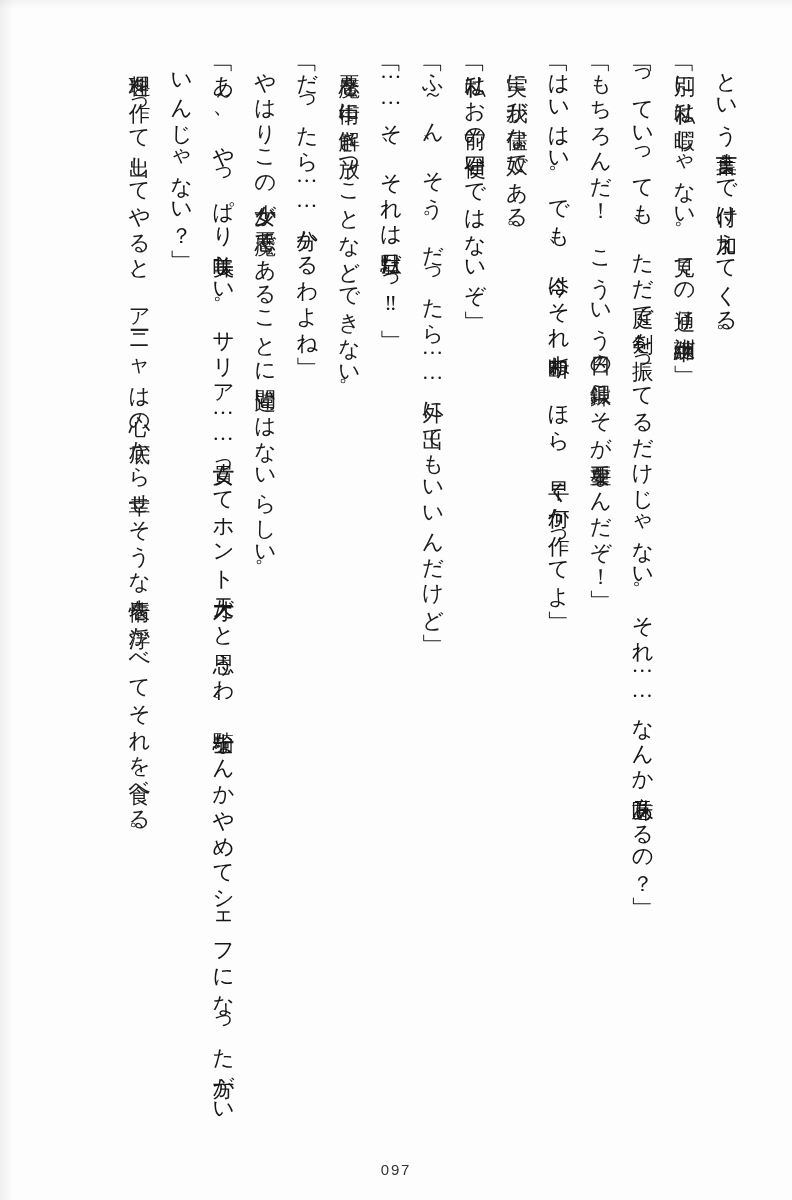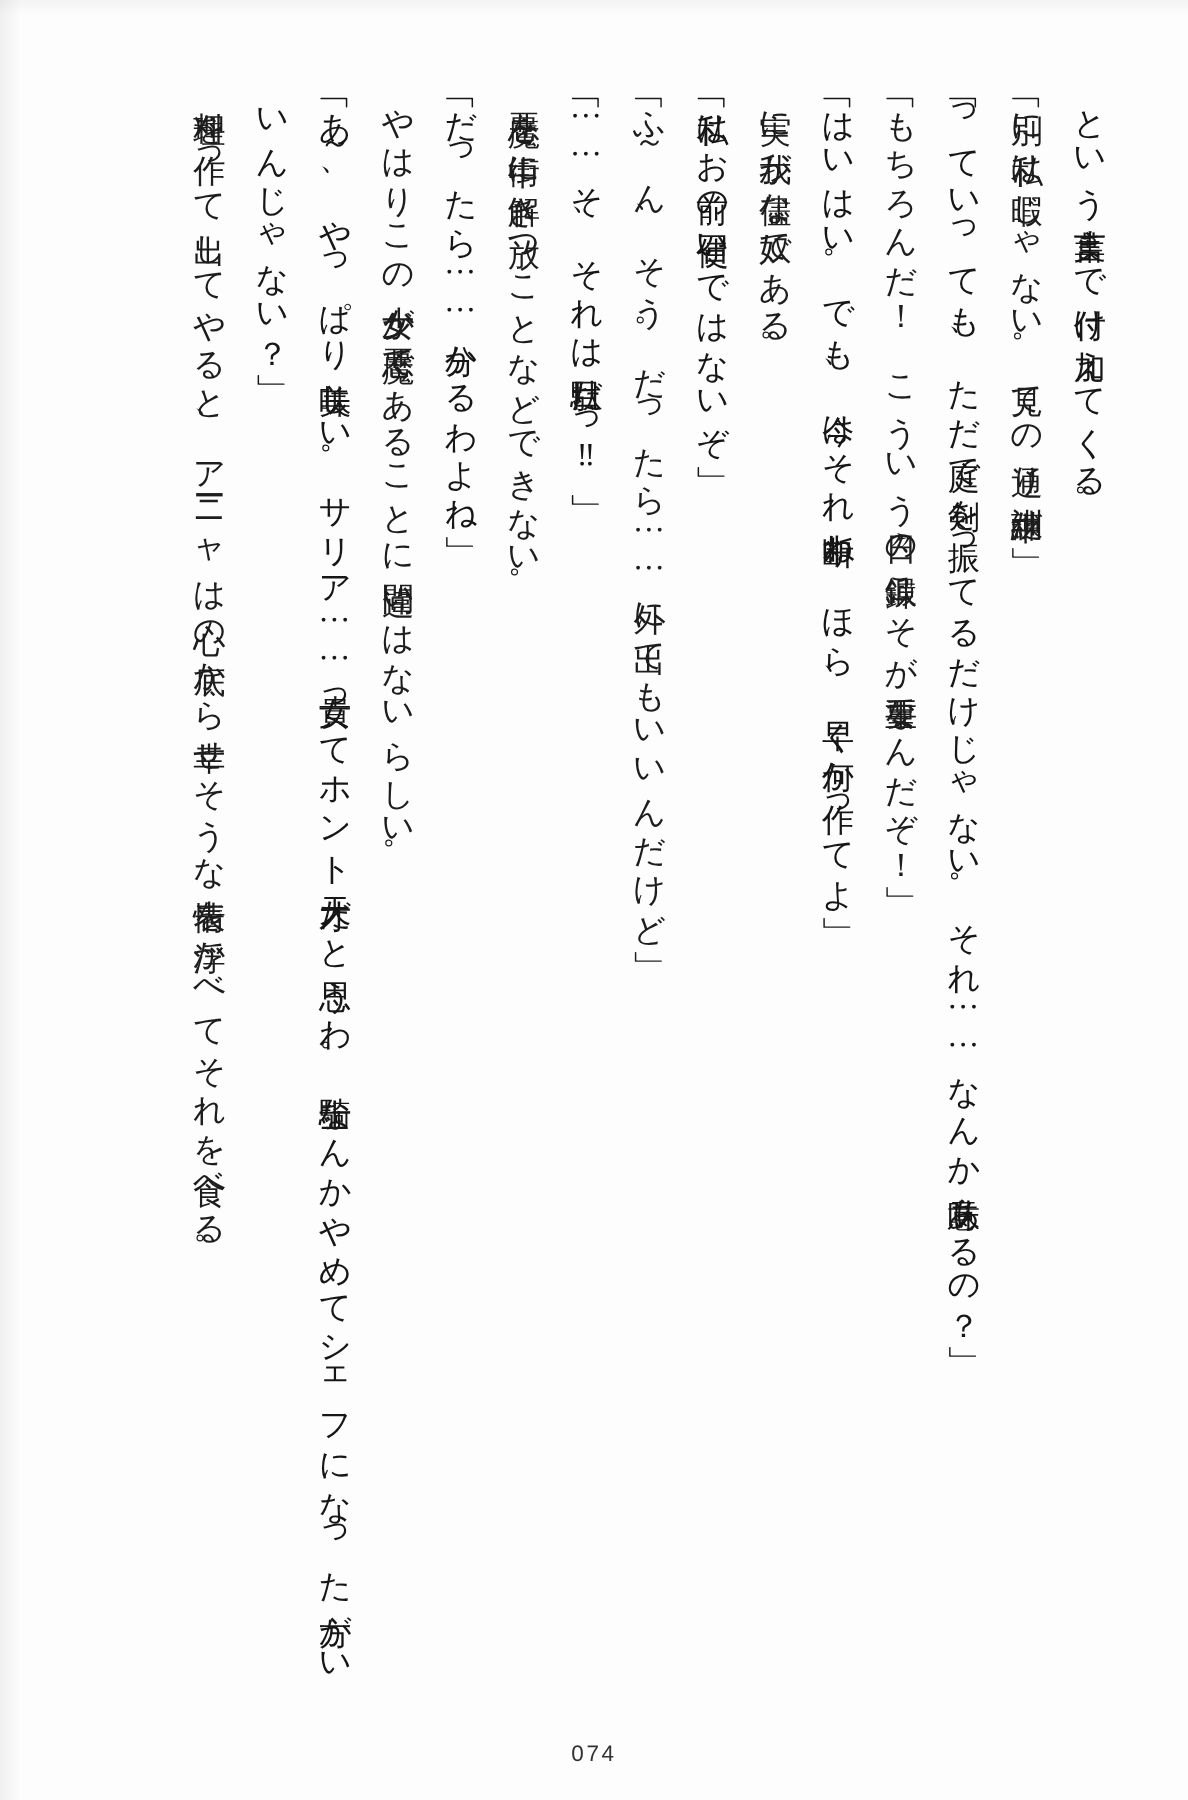--- a/index.html
+++ b/index.html
@@ -93,15 +93,15 @@
     <p>「私はお前の召使いではないぞ」</p>
     <p>「ふ～ん、そう。だったら……外に出てもいいんだけど」</p>
     <p>「……そ、それは駄目だっ‼」</p>
     <p>悪魔を街中に解き放つことなどできない。</p>
     <p>「だったら……分かるわよね」</p>
     <p>やはりこの少女が悪魔であることに間違いはないらしい。</p>
     <p>「あ～、やっぱり美味しい。サリア……貴女ってホント天才だと思うわ。騎士なんかやめてシェフになった方がいいんじゃない？」</p>
     <p>料理を作って出してやると、アーニャは心の底から幸せそうな表情を浮かべてそれを食べる。</p>
   </div>
 
-  <div id="page-number">074</div>
+  <div id="page-number">097</div>
 
 </div>
 
 </body></html>

